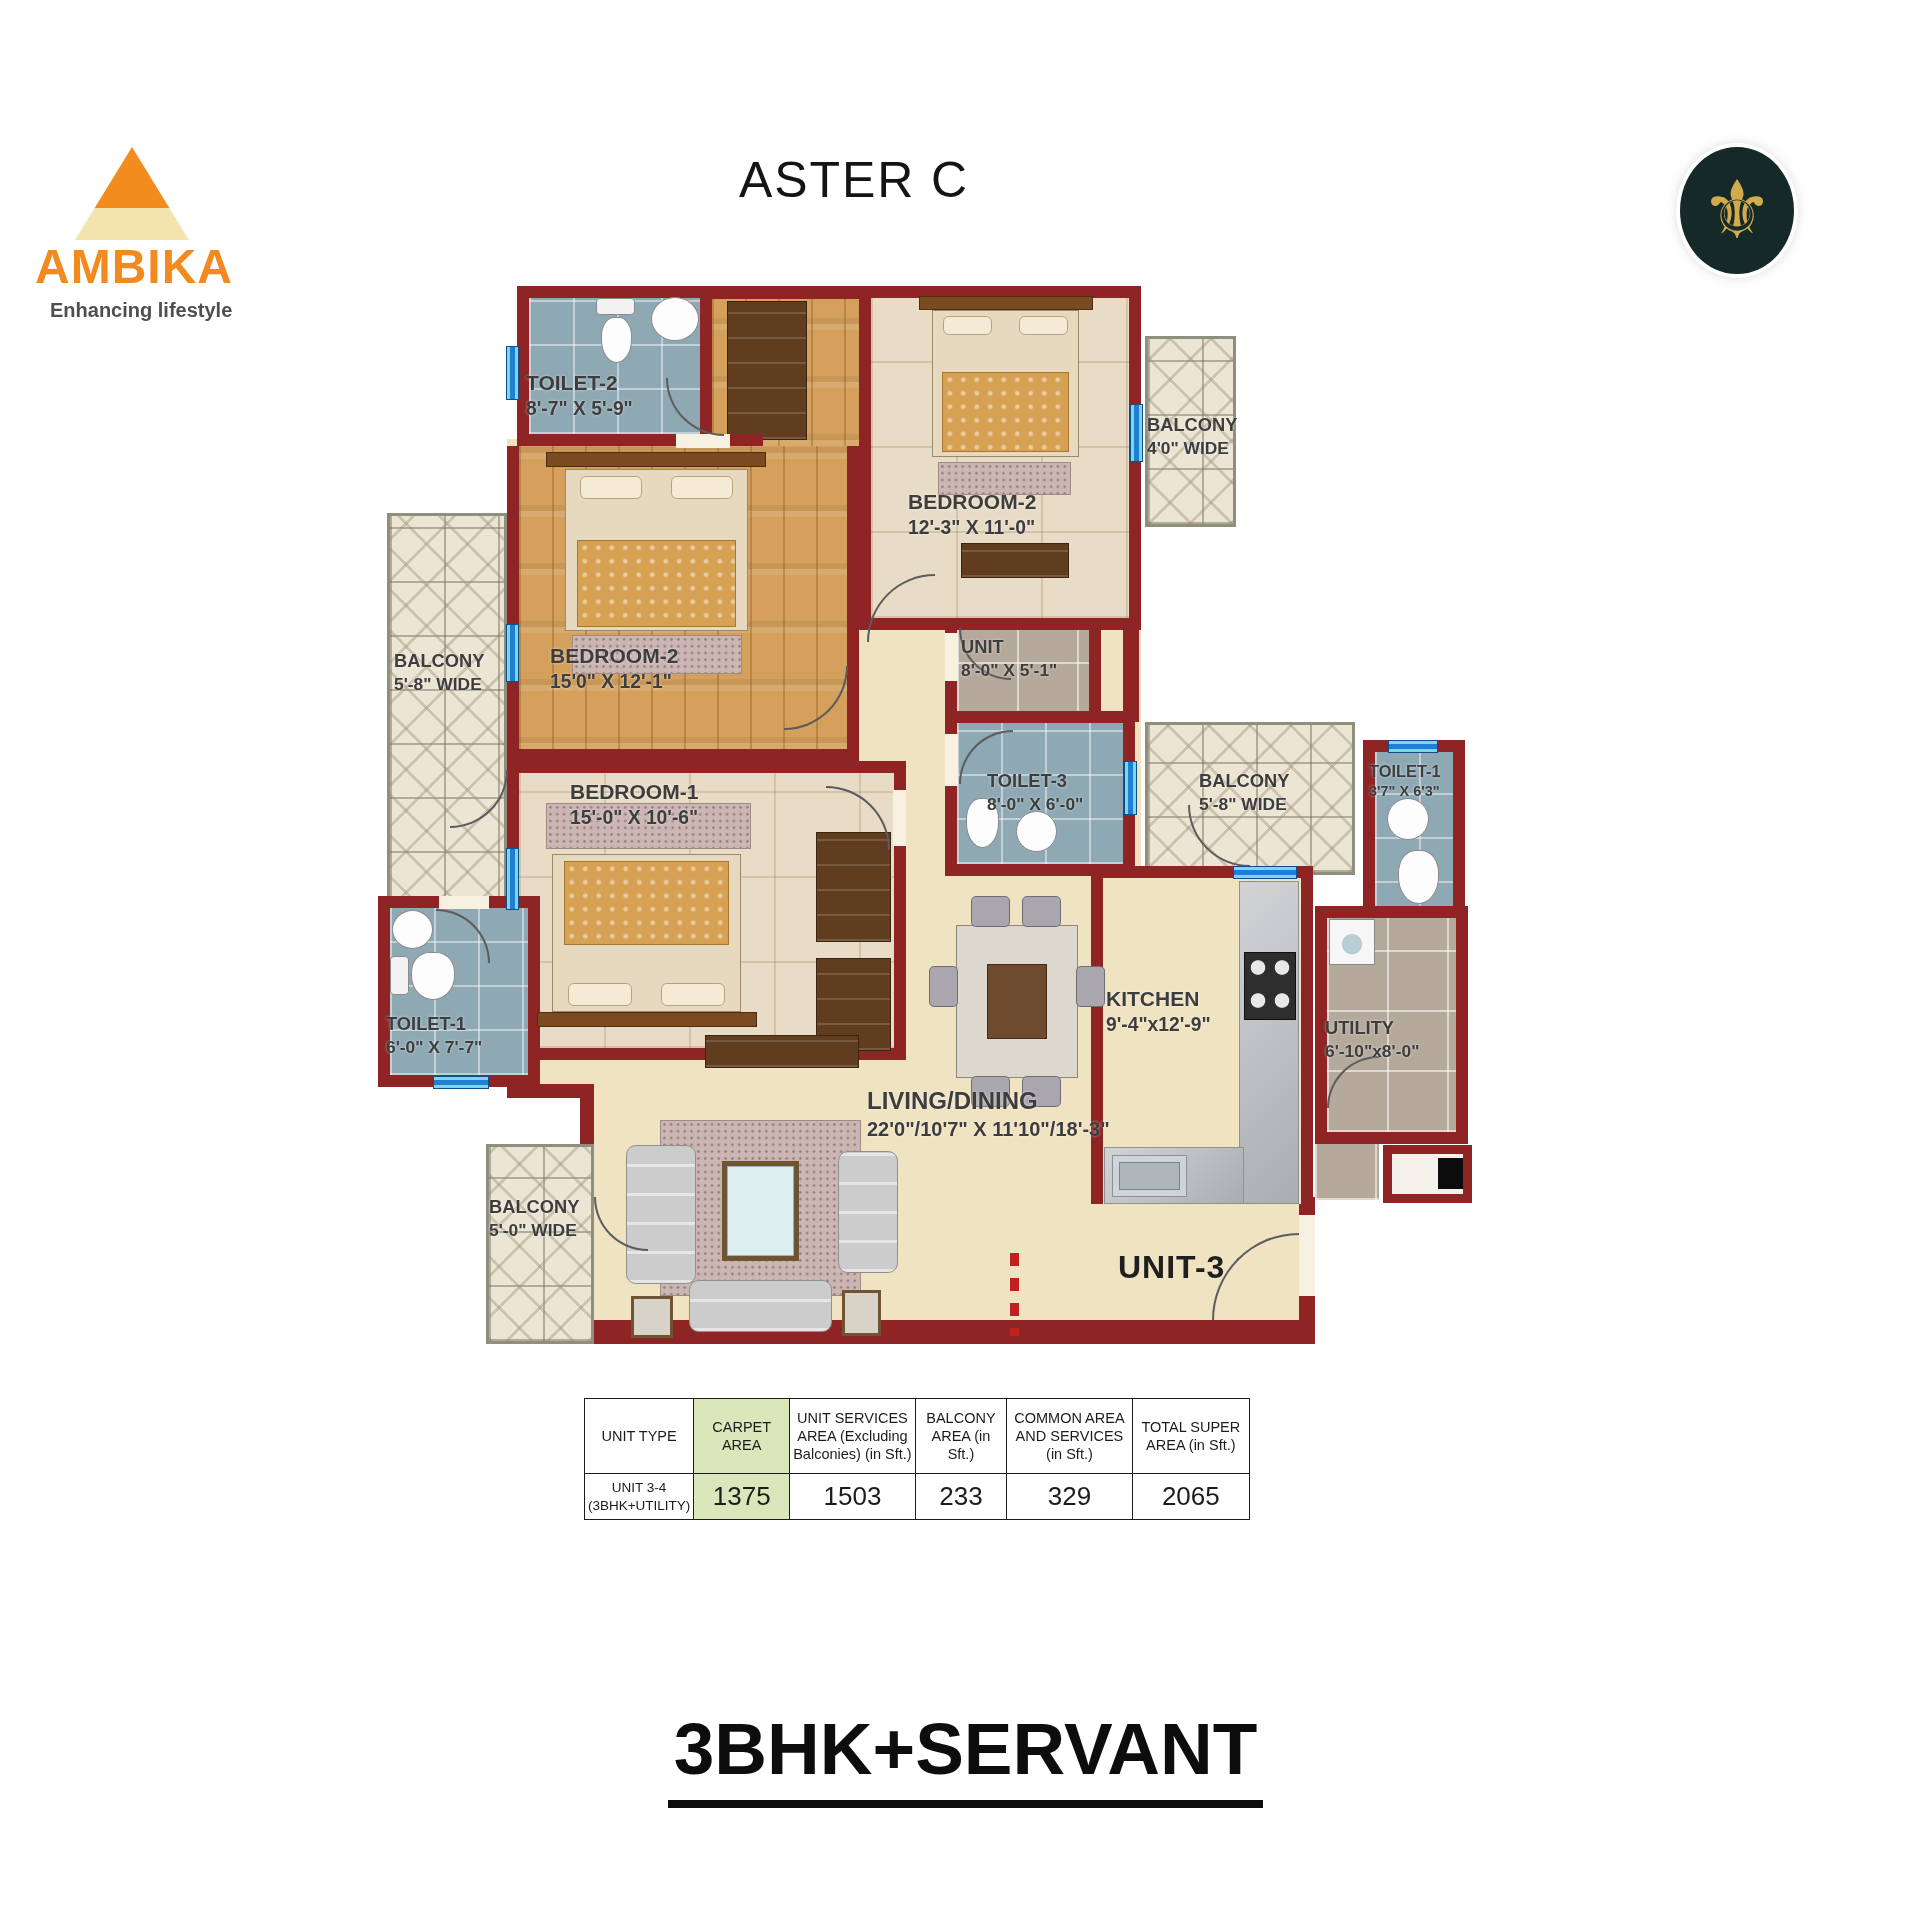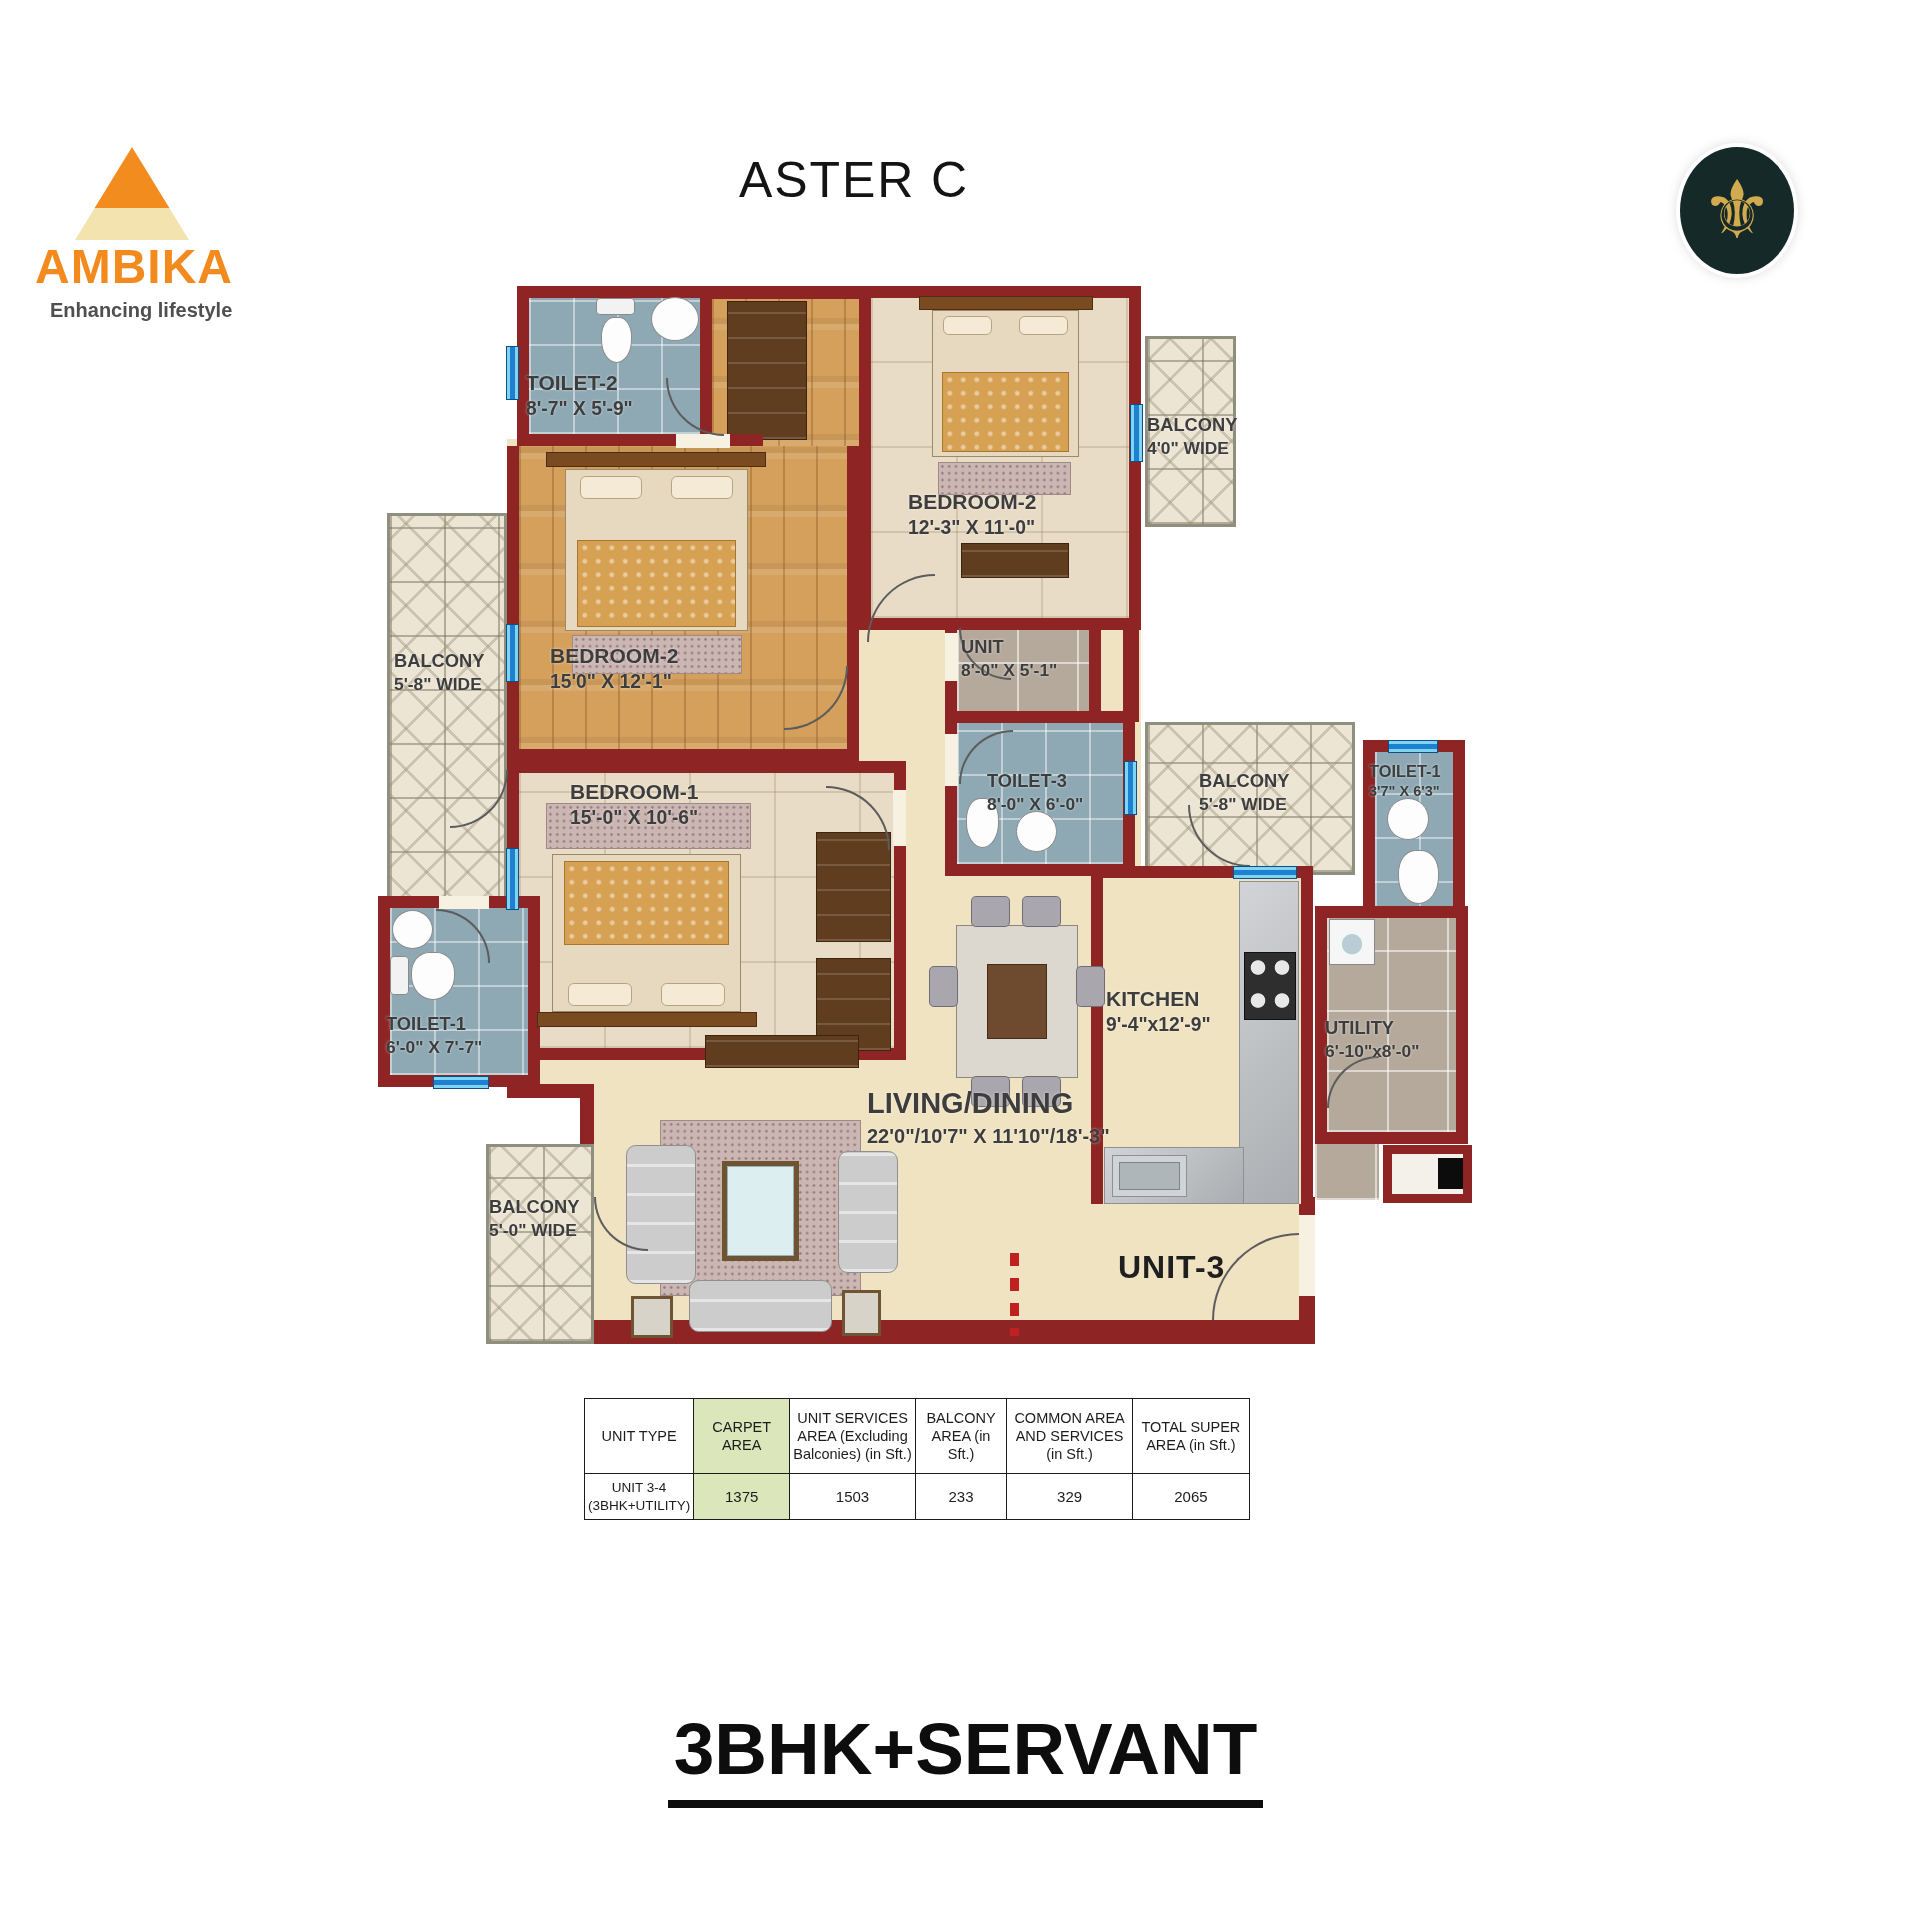--- a/index.html
+++ b/index.html
@@ -103,21 +103,21 @@
   .win{position:absolute;z-index:26;border:1px solid #0d4f86;}
   .win-v{background:linear-gradient(90deg,#7fd4f0 0 30%,#1f7fd0 30% 70%,#7fd4f0 70%);}
   .win-h{background:linear-gradient(180deg,#7fd4f0 0 30%,#1f7fd0 30% 70%,#7fd4f0 70%);}
   .dash-red{position:absolute;width:8.7px;background:repeating-linear-gradient(180deg,#c02020 0 13.5px,transparent 13.5px 25px);z-index:27;}
   .unitlbl{position:absolute;font-size:32px;font-weight:600;color:#1f1f1f;z-index:30;letter-spacing:1px;}
   
   table.area{position:absolute;left:584px;top:1398px;width:666px;border-collapse:collapse;background:#fff;z-index:40;}
   table.area th,table.area td{border:1.9px solid #1c1c1c;color:#1c1c1c;text-align:center;vertical-align:middle;padding:1.9px 2.9px;}
   table.area .ttl{font-size:15.4px;height:25px;font-weight:normal;}
   table.area th{font-size:14.5px;font-weight:normal;height:75px;line-height:1.25;}
-  table.area td.val{font-size:15px;height:46px;}
+  table.area td.val{font-size:26px;height:46px;}
   table.area td.utype{font-size:13.5px;line-height:1.3;}
   .green{background:#dbe6bb;}
   
   .footer-title{position:absolute;left:0;right:0;top:1707px;text-align:center;z-index:40;}
   .footer-title span{display:inline-block;font-size:73px;font-weight:bold;color:#0d0d0d;letter-spacing:0px;
     border-bottom:8.7px solid #0d0d0d;padding:0 5.8px 9.7px 5.8px;font-stretch:condensed;}
 </style>
 </head>
 <body>
 
@@ -311,21 +311,21 @@
     </div>
   <div class="rlabel" style="left:1106px;top:985px;width:140px;">
     <span class="rname">KITCHEN</span>
       <span class="rdims">9'-4"x12'-9"</span>
     </div>
   <div class="rlabel md" style="left:1325px;top:1016px;width:121px;">
     <span class="rname">UTILITY</span>
       <span class="rdims">6'-10"x8'-0"</span>
     </div>
   <div class="rlabel" style="left:867px;top:1085px;width:270px;text-align:left;">
-    <span class="rname" style="font-size:29px;">LIVING/DINING</span>
+    <span class="rname" style="font-size:24px;">LIVING/DINING</span>
     <span class="rdims" style="font-size:20px;">22'0"/10'7" X 11'10"/18'-3"</span>
     </div>
   <div class="rlabel md" style="left:386px;top:1012px;width:140px;">
     <span class="rname">TOILET-1</span>
       <span class="rdims">6'-0" X 7'-7"</span>
     </div>
   <div class="rlabel md" style="left:489px;top:1195px;width:102px;">
     <span class="rname">BALCONY</span>
       <span class="rdims">5'-0" WIDE</span>
     </div>

